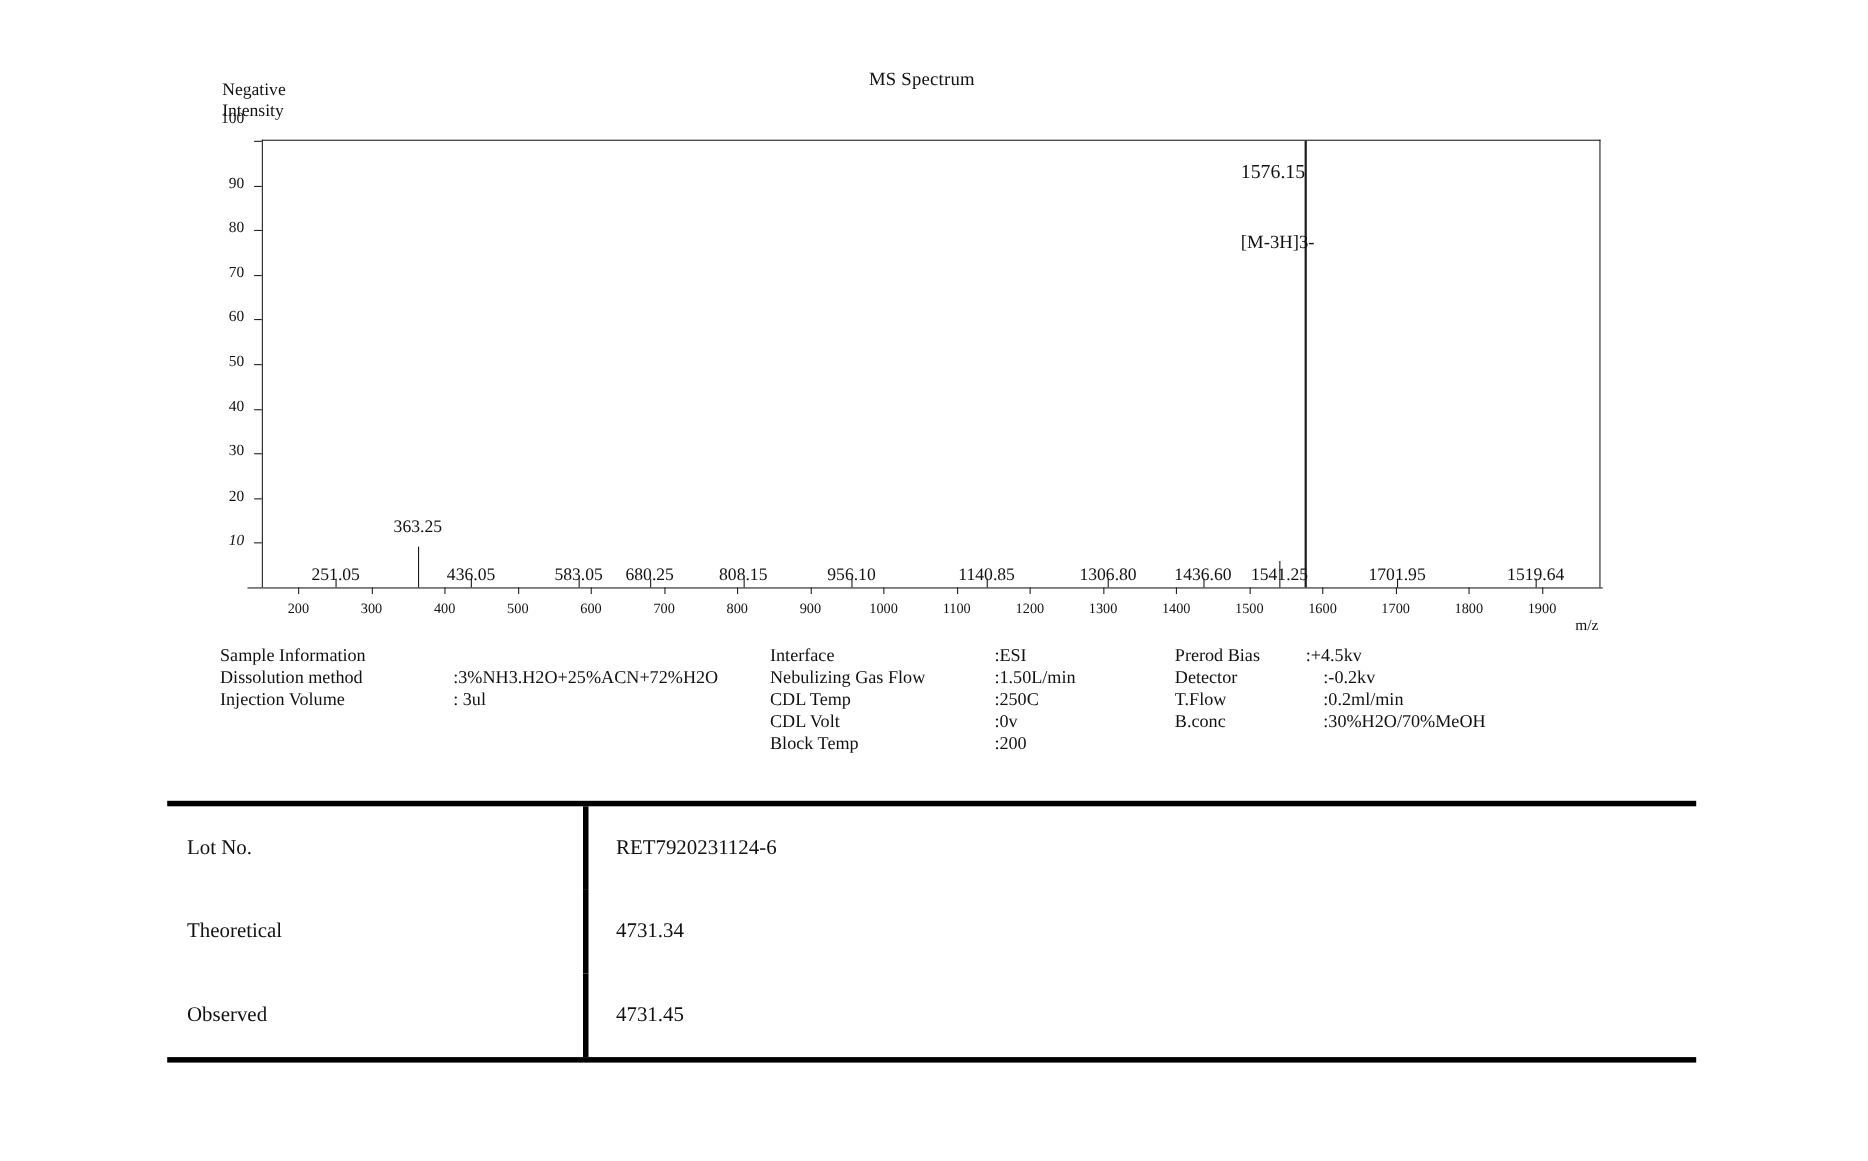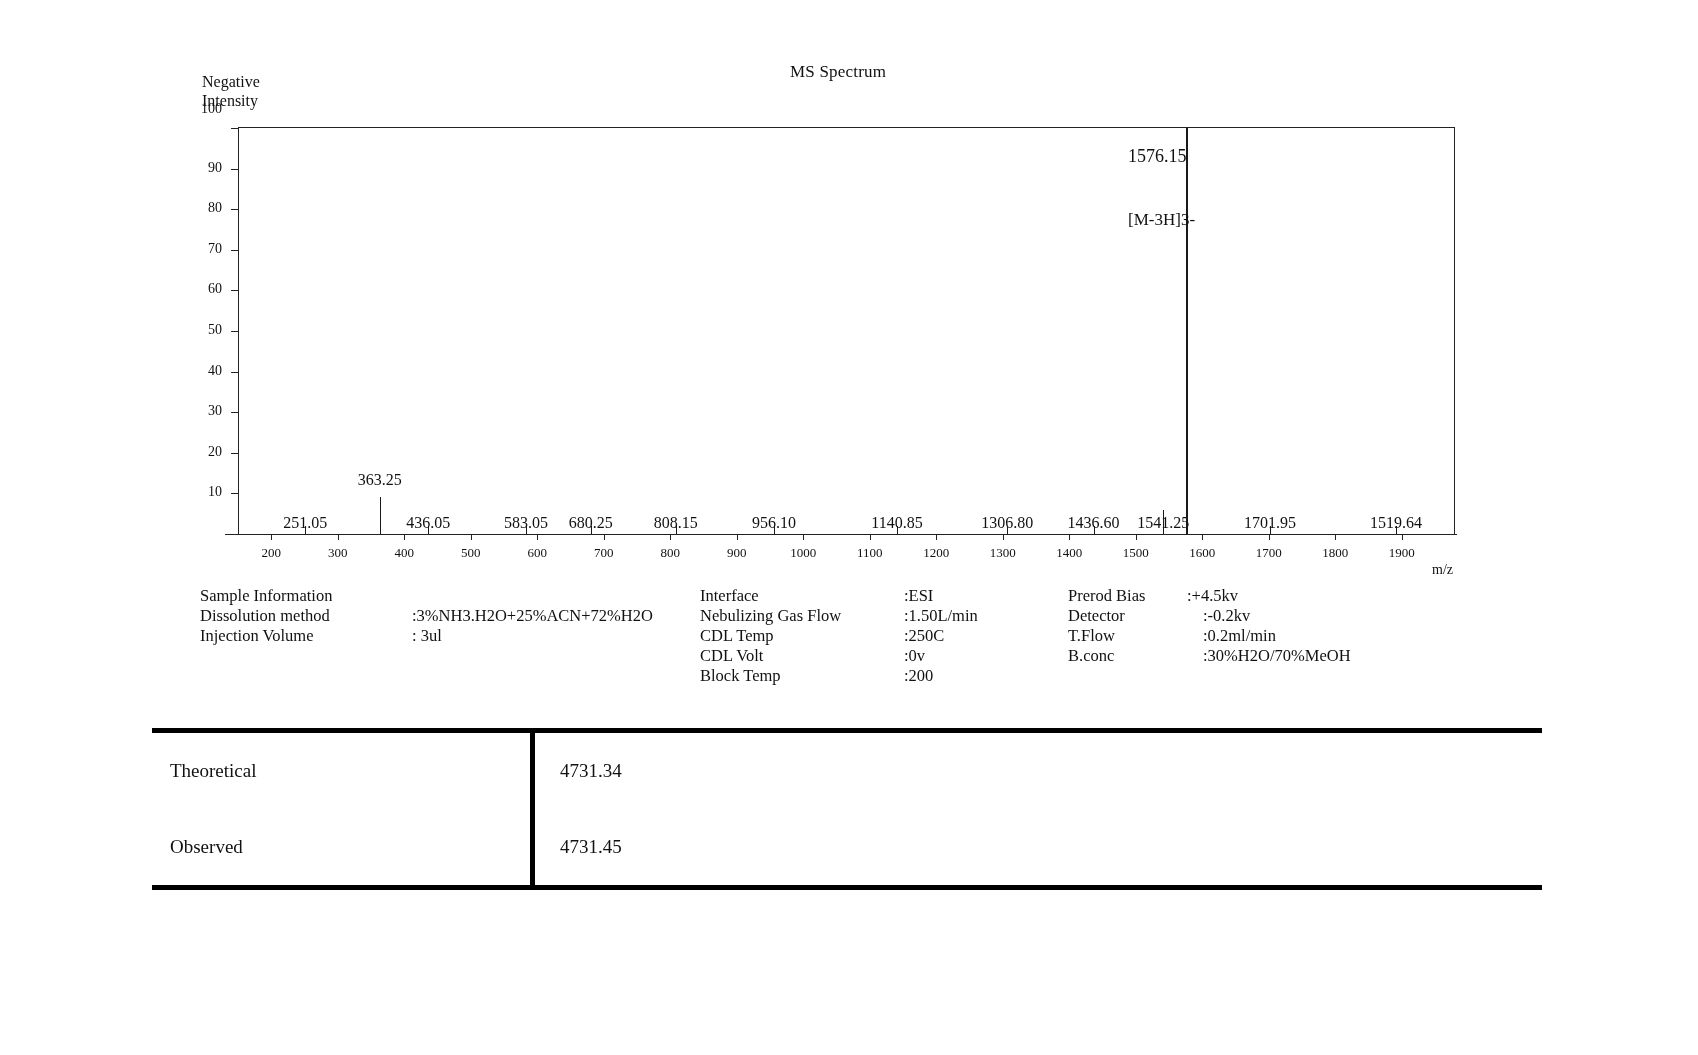--- a/index.html
+++ b/index.html
@@ -216,21 +216,21 @@
       <div class="ytick-label" style="left: 182px; top: 281.4px;">60</div>
       <div class="ytick-mark" style="left: 231px; top: 290.4px;"></div>
       <div class="ytick-label" style="left: 182px; top: 322px;">50</div>
       <div class="ytick-mark" style="left: 231px; top: 331px;"></div>
       <div class="ytick-label" style="left: 182px; top: 362.6px;">40</div>
       <div class="ytick-mark" style="left: 231px; top: 371.6px;"></div>
       <div class="ytick-label" style="left: 182px; top: 403.2px;">30</div>
       <div class="ytick-mark" style="left: 231px; top: 412.2px;"></div>
       <div class="ytick-label" style="left: 182px; top: 443.8px;">20</div>
       <div class="ytick-mark" style="left: 231px; top: 452.8px;"></div>
-      <div class="ytick-label" style="left: 182px; top: 484.4px;">10</div>
+      <div class="ytick-label" style="left: 182px; top: 484.4px; font-style: italic;">10</div>
       <div class="ytick-mark" style="left: 231px; top: 493.4px;"></div>
     </div>
   <div id="x-ticks">
       <div class="xtick-label" style="left: 245.251px;">200</div>
       <div class="xtick-mark" style="left: 271.251px;"></div>
       <div class="xtick-label" style="left: 311.754px;">300</div>
       <div class="xtick-mark" style="left: 337.754px;"></div>
       <div class="xtick-label" style="left: 378.257px;">400</div>
       <div class="xtick-mark" style="left: 404.257px;"></div>
       <div class="xtick-label" style="left: 444.76px;">500</div>
@@ -357,20 +357,24 @@
         <span class="param-val" style="left: 135px;">:30%H2O/70%MeOH</span>
       </div>
     </div>
 </div>
 
 <div id="result-table">
   <div class="rule-top"></div>
   <table>
     <tbody id="result-rows">
         <tr>
+          <td class="key-cell">Lot No.</td>
+          <td class="val-cell">RET7920231124-6</td>
+        </tr>
+        <tr>
           <td class="key-cell">Theoretical</td>
           <td class="val-cell">4731.34</td>
         </tr>
         <tr>
           <td class="key-cell">Observed</td>
           <td class="val-cell">4731.45</td>
         </tr>
       </tbody>
   </table>
   <div class="rule-bottom"></div>

